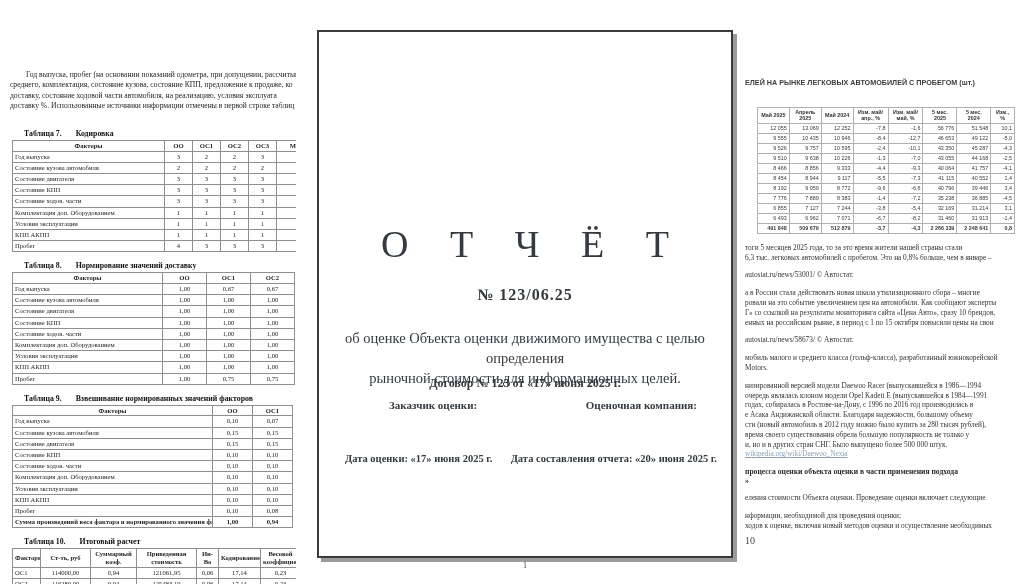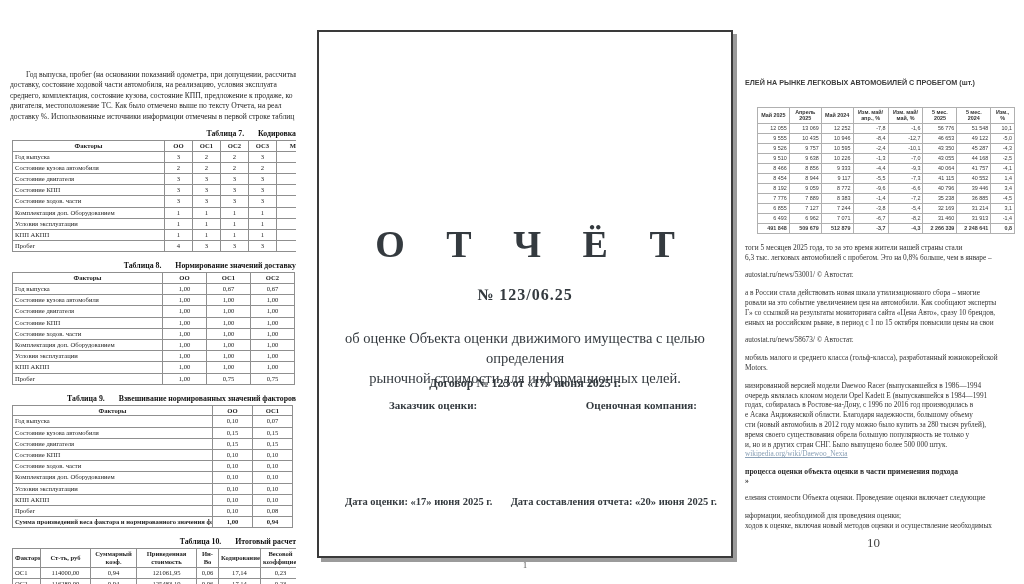--- a/index.html
+++ b/index.html
@@ -4,44 +4,44 @@
 <style>
   html,body{margin:0;padding:0;background:#fff;}
   body{width:1024px;height:584px;position:relative;overflow:hidden;
        font-family:"Liberation Serif", serif;color:#222;}
 
   
   .left-page{position:absolute;left:0;top:0;width:296px;height:584px;overflow:hidden;}
   .intro{position:absolute;left:10px;top:70px;width:286px;}
   .intro div{font-size:7.6px;line-height:10.4px;white-space:nowrap;overflow:hidden;color:#1e1e1e;}
   .intro div:first-child{text-indent:16px;}
-  .tcaption{font-size:7.8px;font-weight:bold;color:#111;margin:7px 0 2px 12px;white-space:nowrap;text-align:right;}
+  .tcaption{font-size:7.8px;font-weight:bold;color:#111;margin:7px 0 2px 12px;white-space:nowrap;}
   .tcaption .tcap-title{margin-left:14px;}
   .ltables{position:absolute;left:12px;top:122px;width:284px;}
   table.doc-table{border-collapse:collapse;table-layout:fixed;}
   table.doc-table td{border:1px solid #8f8f8f;font-size:6.6px;line-height:8.2px;
        padding:1px 2px;text-align:center;color:#1e1e1e;overflow:hidden;white-space:nowrap;}
   table.doc-table td:first-child{text-align:left;}
   table.doc-table thead td{font-weight:bold;text-align:center !important;vertical-align:middle;
        white-space:normal;line-height:7.6px;}
   table.doc-table thead td:first-child{text-align:center;}
   table.doc-table tr.total td{font-weight:bold;}
   .twrap{overflow:hidden;width:284px;}
 
   
   .cover{position:absolute;left:317px;top:30px;width:416px;height:528px;background:#fff;
          border:2px solid #3a3a3a;box-shadow:4px 4px 0 #9b9b9b;box-sizing:border-box;}
   .cover .block{position:absolute;left:0;width:100%;text-align:center;color:#343a3f;}
-  .cover-title{top:190px;font-size:38px;font-weight:bold;letter-spacing:16px;padding-left:16px;box-sizing:border-box;}
+  .cover-title{top:190px;font-size:38px;font-weight:normal;letter-spacing:16px;padding-left:16px;box-sizing:border-box;}
   .cover-number{top:254px;font-size:16px;font-weight:bold;letter-spacing:1px;}
   .cover-subject{top:296px;font-size:14.5px;line-height:20px;color:#2e3338;}
   .cover-contract{top:344px;font-size:12px;font-weight:bold;}
   .cover-parties{top:367px;display:flex;justify-content:space-between;box-sizing:border-box;
                  padding:0 34px 0 70px;font-size:11px;font-weight:bold;text-align:left;}
-  .cover-dates{top:464px;display:flex;justify-content:space-between;box-sizing:border-box;
+  .cover-dates{top:421px;display:flex;justify-content:space-between;box-sizing:border-box;
                padding:0 14px 0 26px;font-size:10.5px;font-weight:bold;text-align:left;}
   .cover-pagenum{position:absolute;left:317px;top:561px;width:416px;text-align:center;
                  font-size:8px;color:#444;}
 
   
   .right-page{position:absolute;left:745px;top:78px;width:279px;height:506px;overflow:hidden;color:#333;}
   .rp-heading{font-family:"Liberation Sans", sans-serif;font-size:7.2px;font-weight:bold;
               color:#3c3c3c;white-space:nowrap;overflow:hidden;margin-bottom:20px;}
   .stats-wrap{width:272px;margin-left:12px;overflow:hidden;margin-bottom:9px;}
   table.stats{border-collapse:collapse;table-layout:fixed;font-family:"Liberation Sans", sans-serif;}
@@ -49,31 +49,30 @@
                  text-align:right;color:#3a3a3a;overflow:hidden;white-space:nowrap;}
   table.stats thead td{font-weight:bold;text-align:center;white-space:normal;line-height:6.4px;
                  vertical-align:middle;color:#333;}
   table.stats tr.total td{font-weight:bold;}
   .rp-text div{font-size:7.3px;line-height:9.8px;white-space:nowrap;overflow:hidden;}
   .rp-block{margin-bottom:8px;}
   .rp-link{font-size:7.3px;line-height:9.8px;color:#333;}
   .wiki-link{font-size:7.3px;line-height:9.8px;color:#8aa0b6;text-decoration:underline;}
   .rp-h2{font-size:7.6px;font-weight:bold;color:#2b2b2b;white-space:nowrap;overflow:hidden;}
   .rp-quote{font-size:7.6px;font-weight:bold;}
-  .rp-pagenum{text-align:center;padding-right:22px;font-size:13px;color:#444;margin-top:4px;}
+  .rp-pagenum{text-align:left;padding-right:22px;font-size:10px;color:#444;margin-top:4px;}
 </style>
 </head>
 <body>
 
 <div class="left-page">
   <div class="intro">
     <div>Год выпуска, пробег (на основании показаний одометра, при допущении, рассчитыва</div>
+    <div>среднего, комплектация, состояние кузова, состояние КПП, предложение к продаже, ко</div>
     <div>доставку, состояние ходовой части автомобиля, на реализацию, условия эксплуата</div>
-    <div>среднего, комплектация, состояние кузова, состояние КПП, предложение к продаже, ко</div>
-    <div>двигателя, местоположение ТС. Как было отмечено выше по тексту Отчета, на реал</div>
     <div>доставку %. Использованные источники информации отмечены в первой строке таблиц</div>
   </div>
 
   <div class="ltables">
     <div class="tcaption">
       <span>Таблица 7.</span><span class="tcap-title">Кодировка</span>
     </div>
     <div class="twrap">
       <table class="doc-table" style="width:300px;">
         <colgroup>

